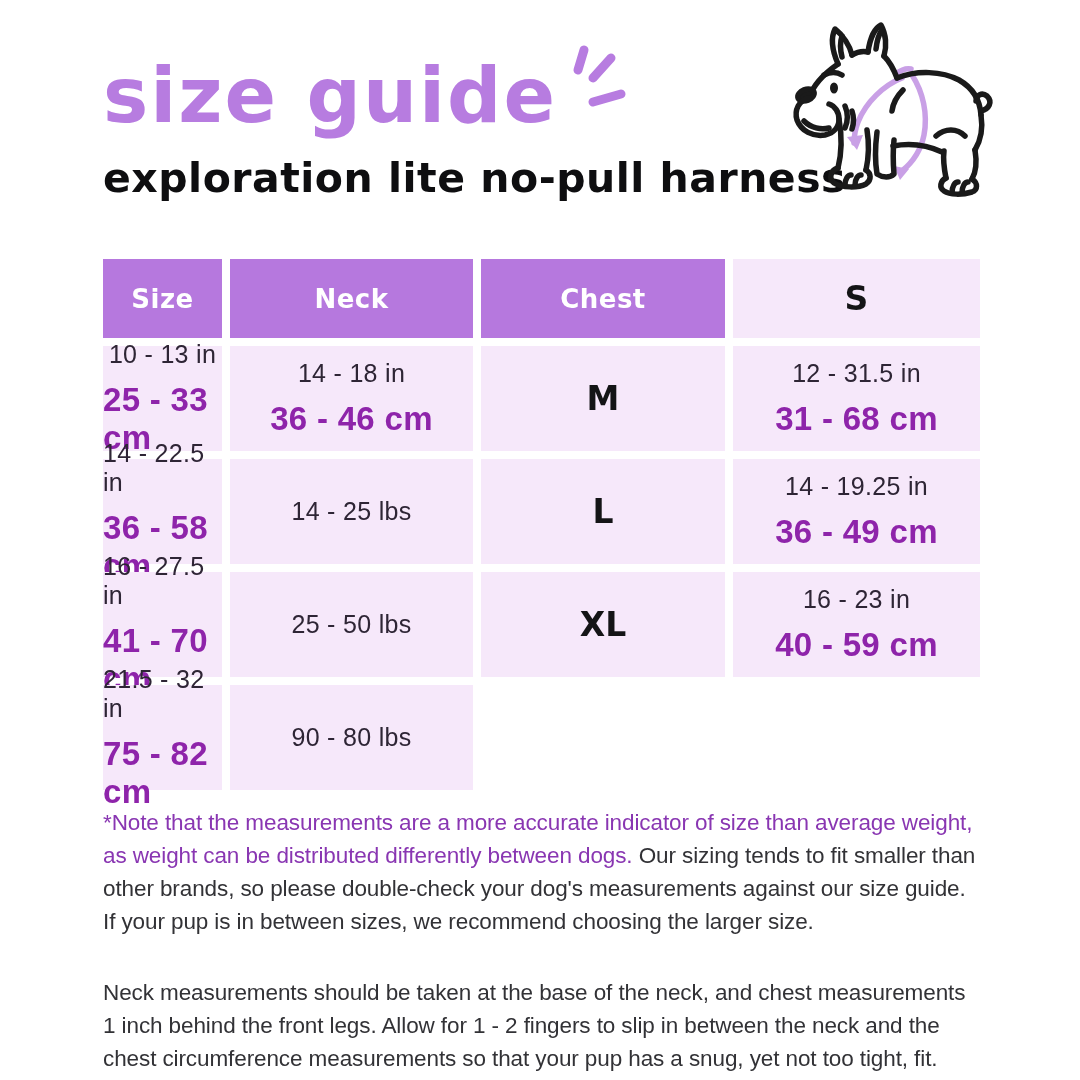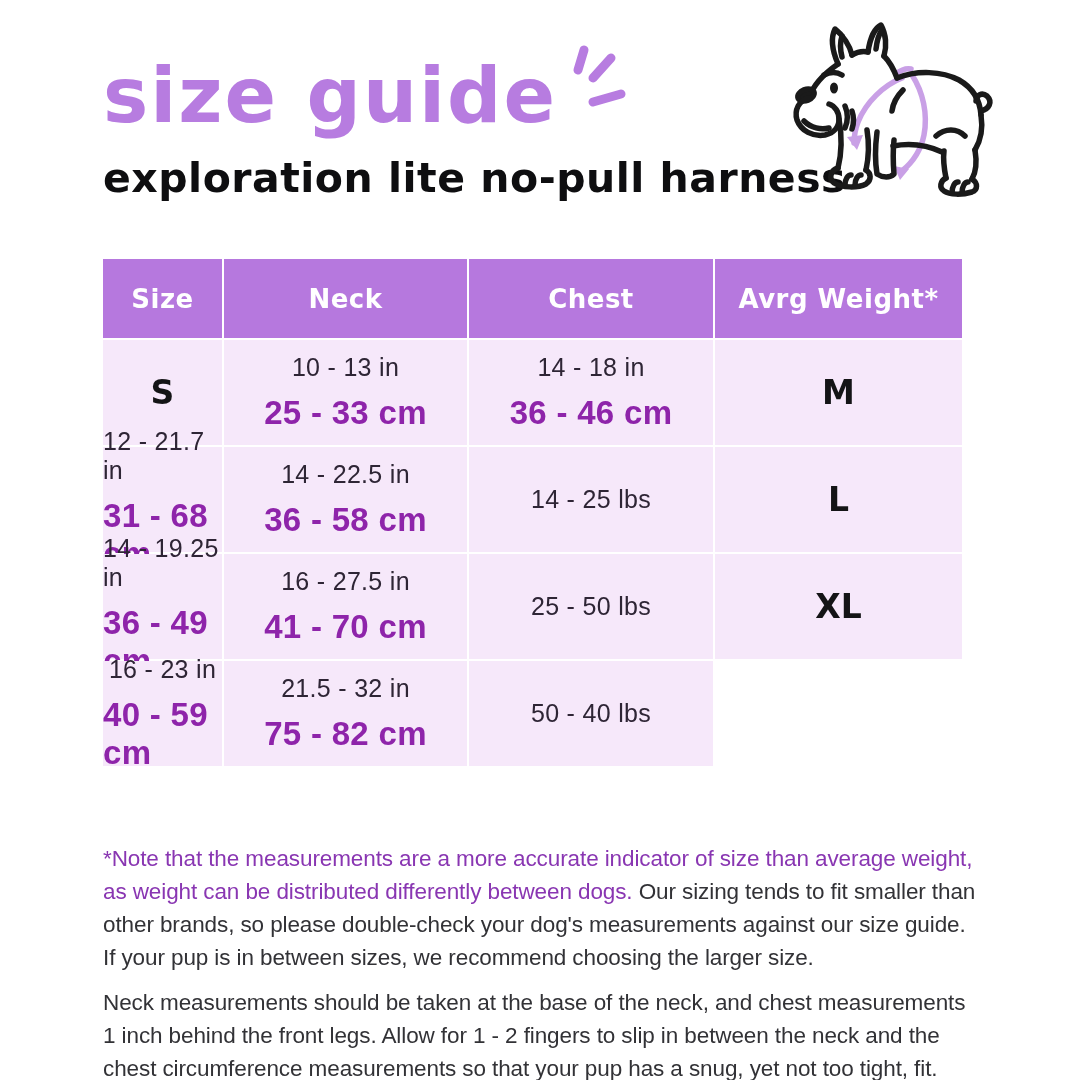--- a/index.html
+++ b/index.html
@@ -51,21 +51,21 @@
   }
   
   .size-table {
     position: absolute;
     left: 103px;
     top: 259px;
     width: 874px;
     display: grid;
     grid-template-columns: 119px 243px 244px 247px;
     grid-template-rows: 79px 105px 105px 105px 105px;
-    gap: 2px;
+    gap: 8px;
   }
   .th {
     background: #b678de;
     color: #ffffff;
     display: flex;
     align-items: center;
     justify-content: center;
     font-family: "DejaVu Sans", "Liberation Sans", sans-serif;
     font-weight: 800;
     font-size: 26px;
@@ -102,23 +102,22 @@
     position: absolute;
     left: 103px;
     top: 806px;
     width: 878px;
   }
   .notes p {
     font-size: 22.5px;
     line-height: 33px;
     color: #323236;
     letter-spacing: -0.1px;
-    margin-top: 36px;
-  }
-  .notes p + p { margin-top: 12px; }
+  }
+  .notes p + p { margin-top: 38px; }
   .note-purple { color: #8936b2; }
 </style>
 </head>
 <body>
 
 <div class="page">
 
   <header class="hero">
     <div class="title-row">
       <h1 class="page-title">size guide</h1>
@@ -194,39 +193,38 @@
         </g>
       </svg>
     </div>
   </header>
 
   <section class="size-table">
 
     <div class="th">Size</div>
     <div class="th">Neck</div>
     <div class="th">Chest</div>
-    <div class="th">Avrg Weight*</div>
 
     <div class="td">
         <span class="size-letter">S</span>
       </div>
     <div class="td">
       <span class="measure-in">10 - 13 in</span>
       <span class="measure-cm">25 - 33 cm</span>
     </div>
     <div class="td">
       <span class="measure-in">14 - 18 in</span>
       <span class="measure-cm">36 - 46 cm</span>
     </div>
 
     <div class="td">
         <span class="size-letter">M</span>
       </div>
     <div class="td">
-      <span class="measure-in">12 - 21.7 in</span>
+      <span class="measure-in">12 - 31.5 in</span>
       <span class="measure-cm">31 - 68 cm</span>
     </div>
     <div class="td">
       <span class="measure-in">14 - 22.5 in</span>
       <span class="measure-cm">36 - 58 cm</span>
     </div>
     <div class="td">
         <span class="weight-val">14 - 25 lbs</span>
       </div>
 
@@ -250,21 +248,21 @@
       </div>
     <div class="td">
       <span class="measure-in">16 - 23 in</span>
       <span class="measure-cm">40 - 59 cm</span>
     </div>
     <div class="td">
       <span class="measure-in">21.5 - 32 in</span>
       <span class="measure-cm">75 - 82 cm</span>
     </div>
     <div class="td">
-        <span class="weight-val">50 - 40 lbs</span>
+        <span class="weight-val">90 - 80 lbs</span>
       </div>
   </section>
 
   <section class="notes">
     <p><span class="note-purple">*Note that the measurements are a more accurate indicator of size than average weight, as weight can be distributed differently between dogs.</span><span> Our sizing tends to fit smaller than other brands, so please double-check your dog's measurements against our size guide. If your pup is in between sizes, we recommend choosing the larger size.</span></p>
     <p>Neck measurements should be taken at the base of the neck, and chest measurements 1 inch behind the front legs. Allow for 1 - 2 fingers to slip in between the neck and the chest circumference measurements so that your pup has a snug, yet not too tight, fit.</p>
   </section>
 
 </div>
 

